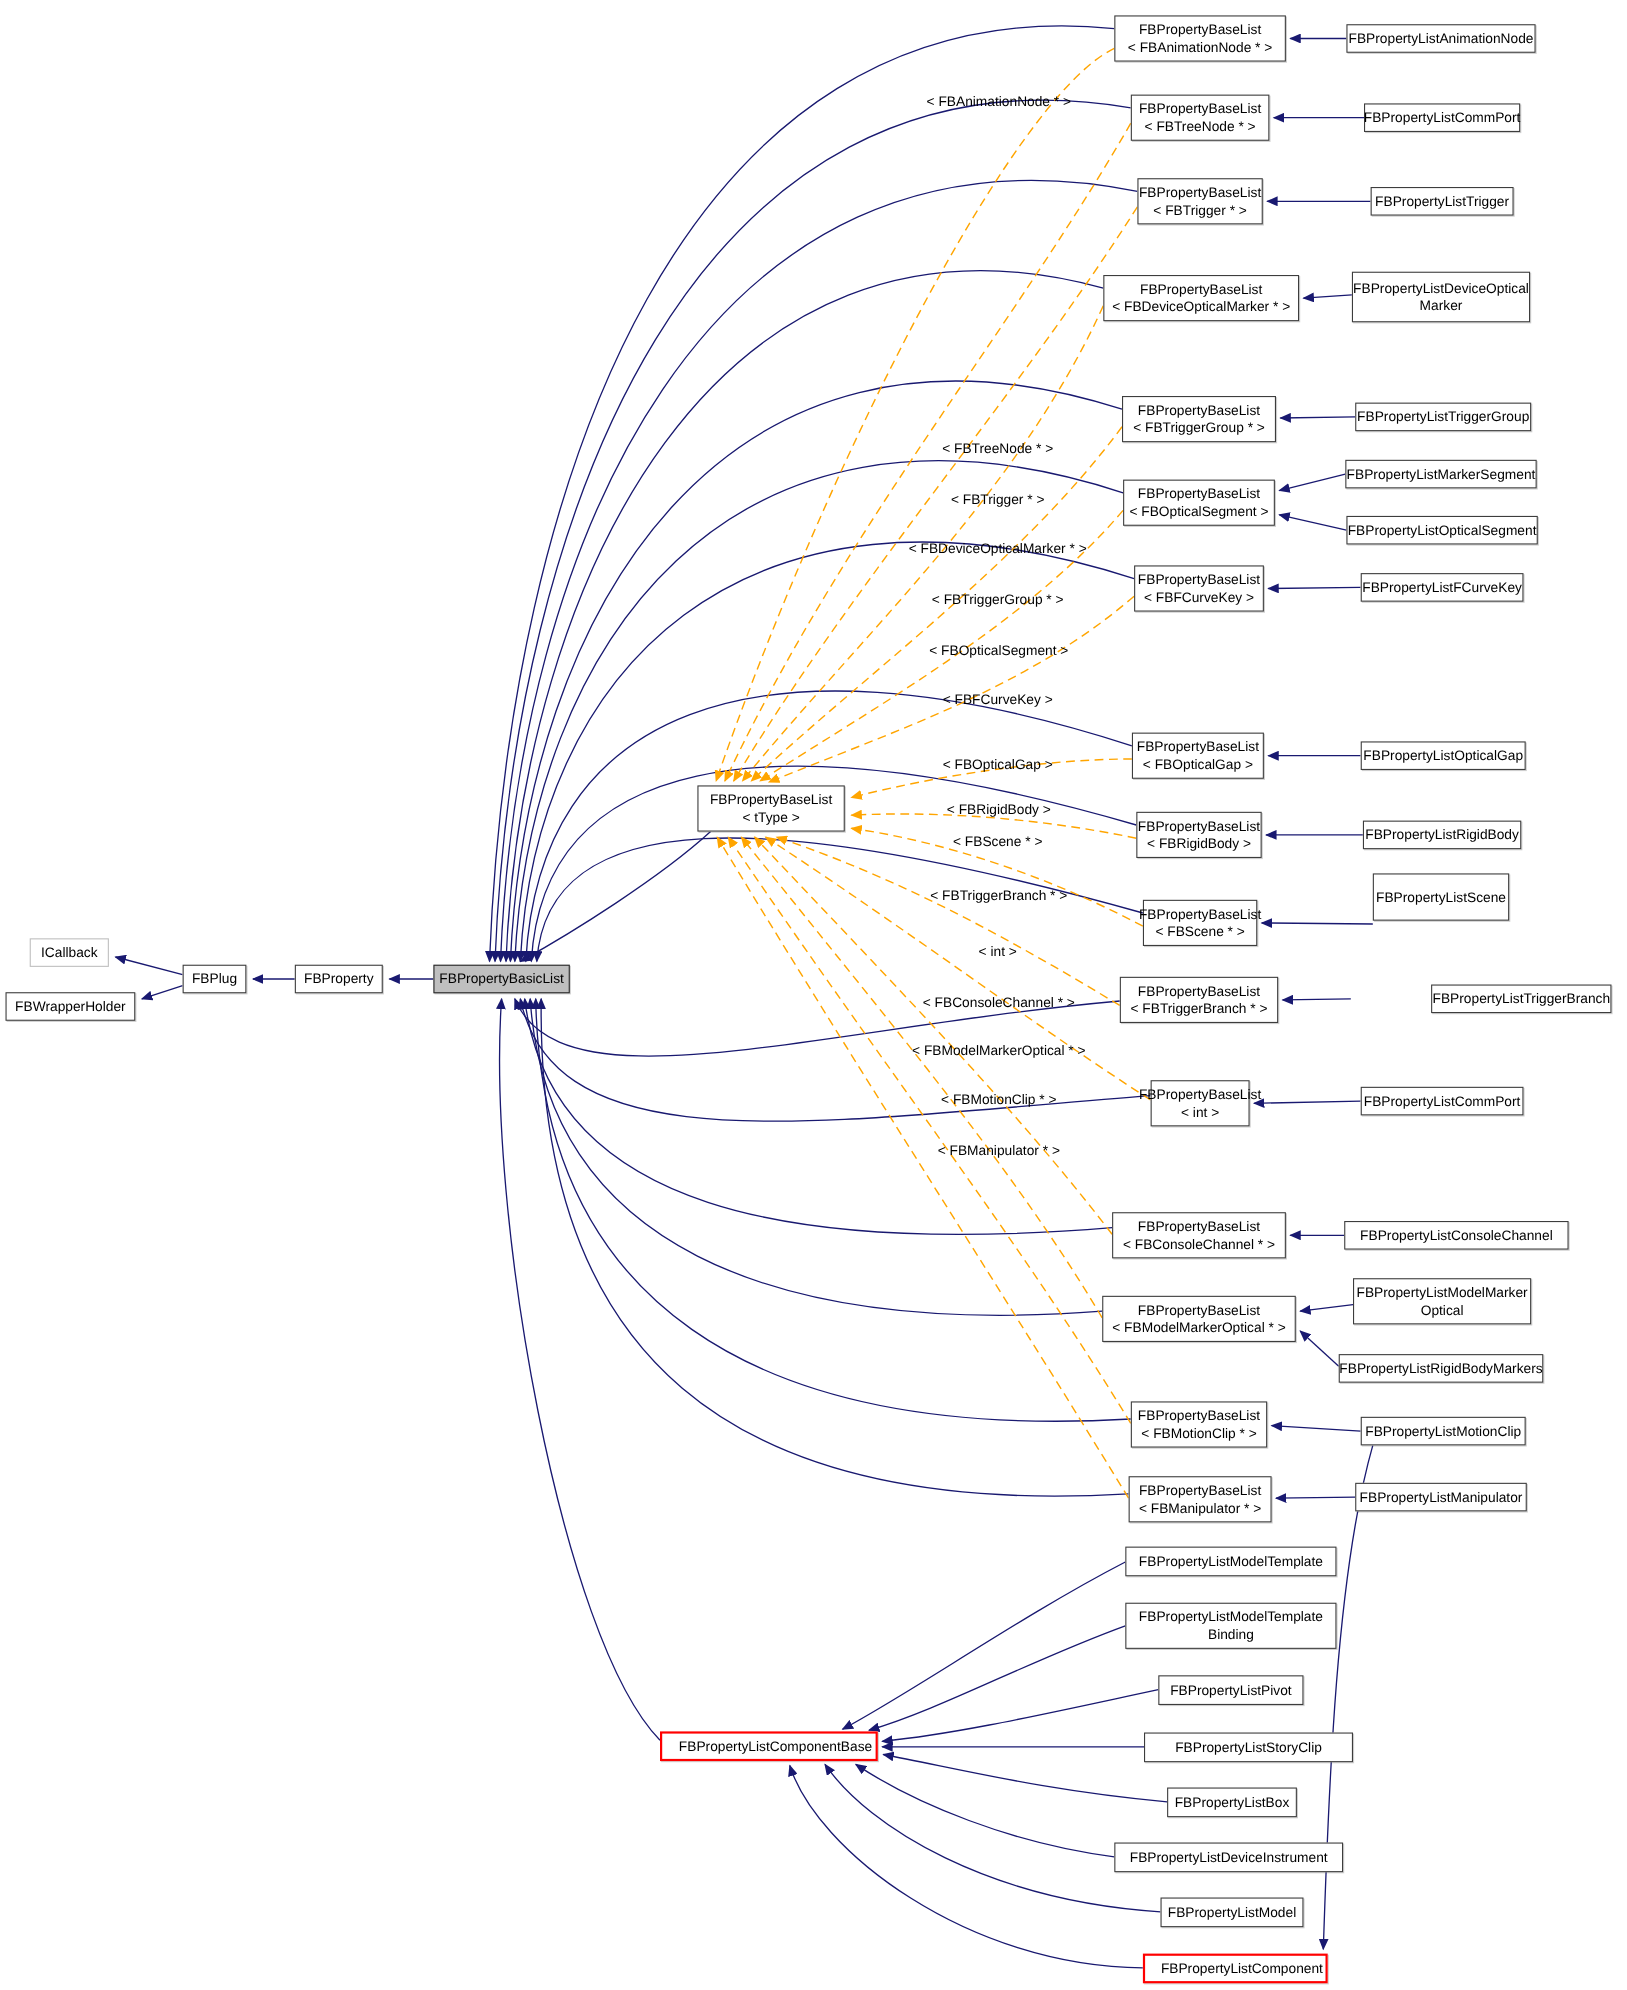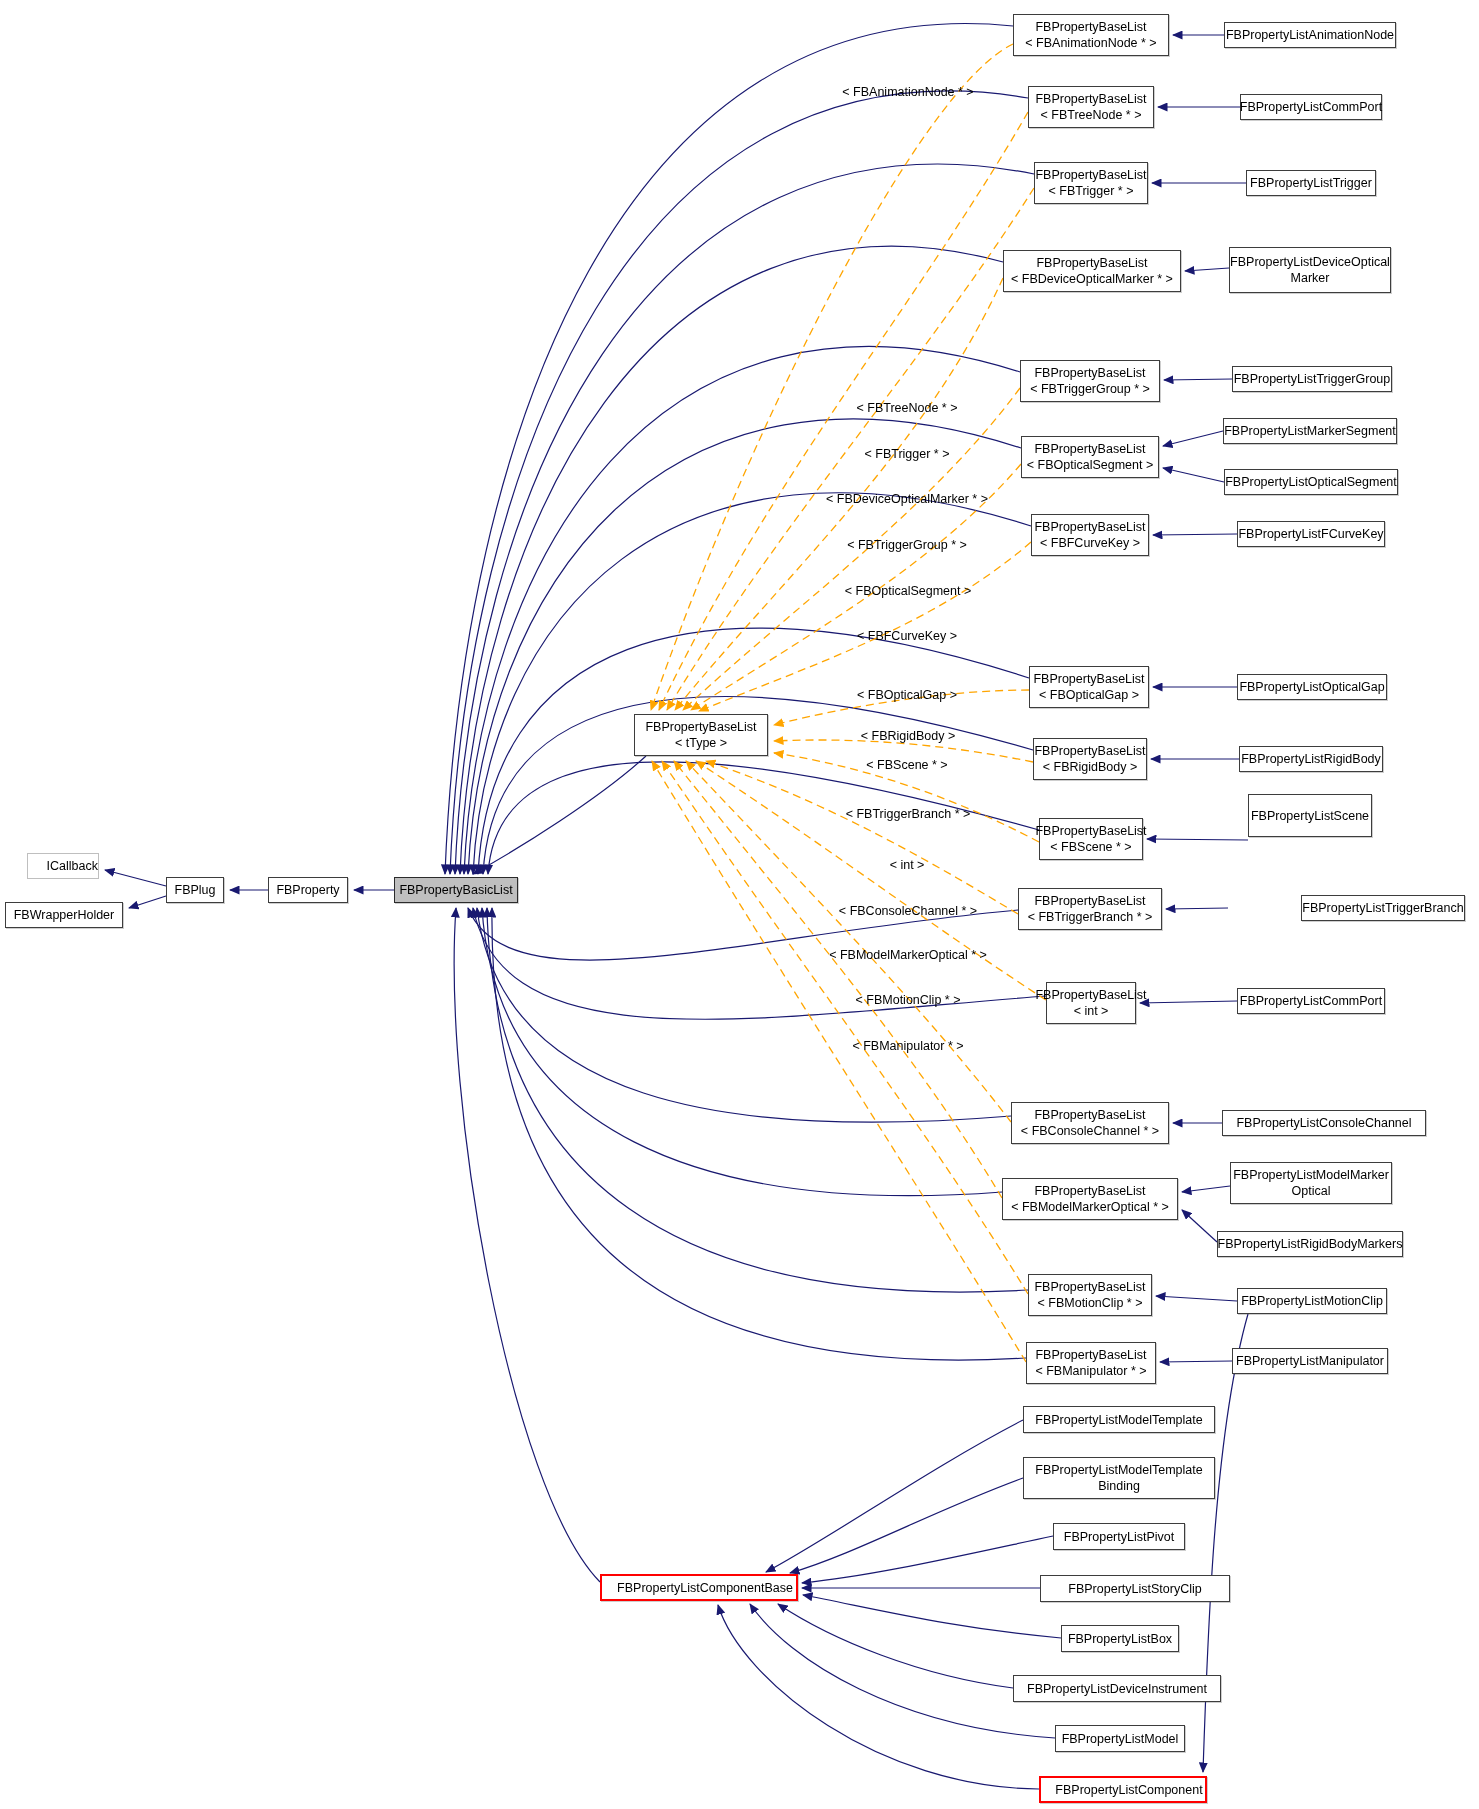--- a/index.html
+++ b/index.html
@@ -5,21 +5,21 @@
   html,body{margin:0;padding:0;background:#ffffff;}
   .canvas{position:relative;width:1479px;height:1809px;background:#ffffff;overflow:hidden;
           font-family:"Liberation Sans","DejaVu Sans",sans-serif;}
   svg.edges{position:absolute;left:0;top:0;width:1479px;height:1809px;}
   .node{position:absolute;box-sizing:border-box;background:#ffffff;border:1px solid #3d3d3d;
         display:flex;flex-direction:column;align-items:center;justify-content:center;
         font-size:12.5px;line-height:1.28;color:#000;text-align:center;white-space:nowrap;
         box-shadow:1px 1px 0 rgba(60,60,60,0.25);}
   .node span:empty{display:none;}
   .node.hl{background:#bfbfbf;border-color:#2b2b2b;}
-  .node.ext{border-color:#bfbfbf;box-shadow:none;align-items:flex-end;}
+  .node.ext{border-color:#bfbfbf;box-shadow:none;}
   .node.red{border:2px solid #ff0000;padding-left:12px;}
   .elabel{position:absolute;transform:translate(-50%,-50%);font-size:12.5px;color:#000;
           white-space:nowrap;background:transparent;}
 </style>
 </head>
 <body>
 
 <div class="canvas">
 
 <svg class="edges" viewBox="0 0 1479 1809">

